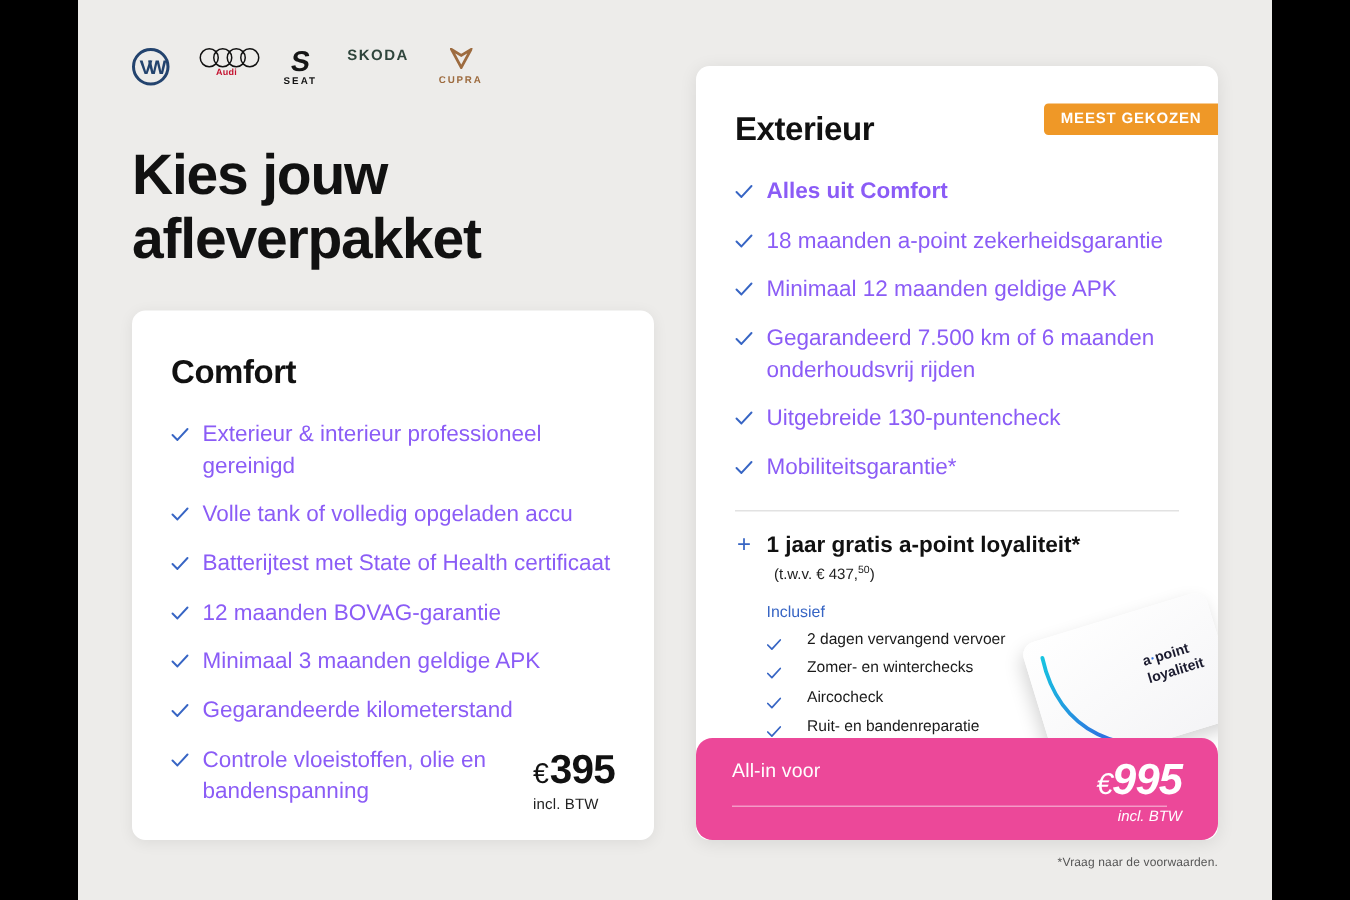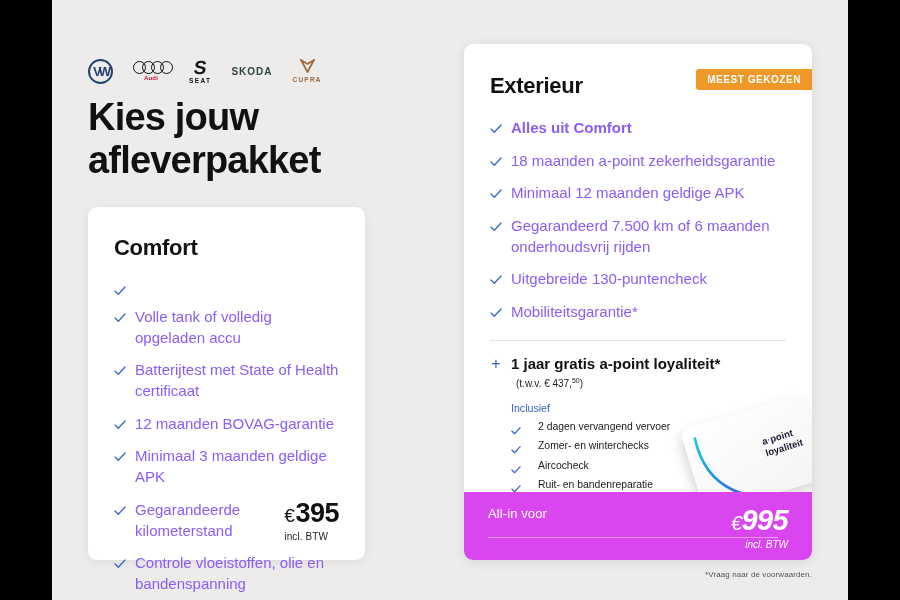--- a/index.html
+++ b/index.html
@@ -36,23 +36,23 @@
     width: 796px;
     height: 600px;
     background: #edecea;
     overflow: hidden;
   }
 
   
   .logo-strip {
     position: absolute;
     left: 36px;
-    top: 54px;
+    top: 32px;
     display: flex;
-    align-items: center;
+    align-items: flex-start;
     gap: 20px;
     height: 34px;
   }
   .logo { display: flex; flex-direction: column; align-items: center; justify-content: center; }
 
   .vw-ring {
     width: 25px; height: 25px;
     border: 2px solid #23436e;
     border-radius: 50%;
     position: relative;
@@ -102,21 +102,21 @@
     color: #111111;
     letter-spacing: -0.8px;
     max-width: 330px;
   }
 
   
   .card-comfort {
     position: absolute;
     left: 36px;
     top: 207px;
-    width: 277px;
+    width: 348px;
     height: 353px;
     background: #ffffff;
     border-radius: 9px;
     box-shadow: 0 2px 10px rgba(0,0,0,.07);
     padding: 28px 26px 20px 26px;
   }
   .card-comfort h2 {
     font-size: 22px;
     font-weight: 700;
     color: #111;
@@ -279,25 +279,26 @@
     line-height: 1.25;
     text-align: left;
   }
   .loyalty-card .lc-text .dot { color: #2f6fe0; }
 
   
   .zeker-footer {
     position: absolute;
     left: 0; right: 0; bottom: 0;
     height: 68px;
-    background: #d946ef;
+    background: #ec4899;
     display: flex;
     align-items: flex-start;
     justify-content: space-between;
     padding: 14px 24px 0 24px;
+    border-radius: 11px;
   }
   .allin {
     color: #ffffff;
     font-size: 13px;
     letter-spacing: .1px;
   }
   .allin-rule {
     position: absolute;
     left: 24px;
     bottom: 22px;
@@ -383,20 +384,21 @@
     <div class="card-comfort">
       <h2>Comfort</h2>
 
       <ul class="feat-list">
         <li class="feat">
           <span class="chk">
             <svg width="12" height="12" viewBox="0 0 12 12">
                 <path d="M1 6 L4.3 9.3 L11 2" fill="none" stroke="#3765c4" stroke-width="1.3" stroke-linecap="round" stroke-linejoin="round"></path>
               </svg>
           </span>
+          <span class="txt">Exterieur &amp; interieur professioneel gereinigd</span>
         </li>
         <li class="feat">
           <span class="chk">
             <svg width="12" height="12" viewBox="0 0 12 12">
                 <path d="M1 6 L4.3 9.3 L11 2" fill="none" stroke="#3765c4" stroke-width="1.3" stroke-linecap="round" stroke-linejoin="round"></path>
               </svg>
           </span>
           <span class="txt">Volle tank of volledig opgeladen accu</span>
         </li>
         <li class="feat">

